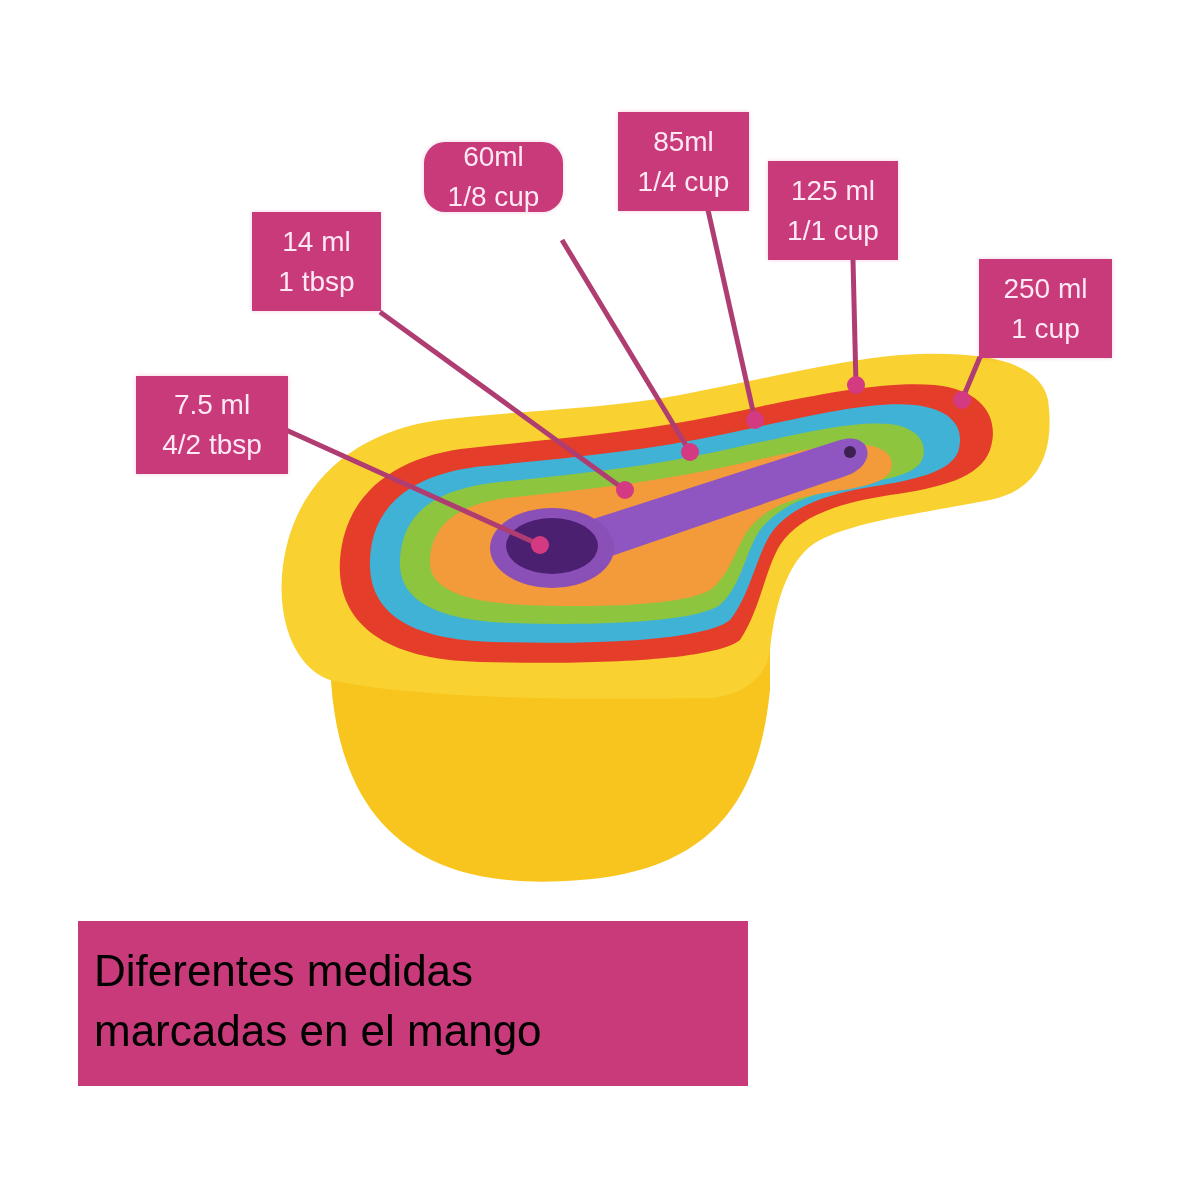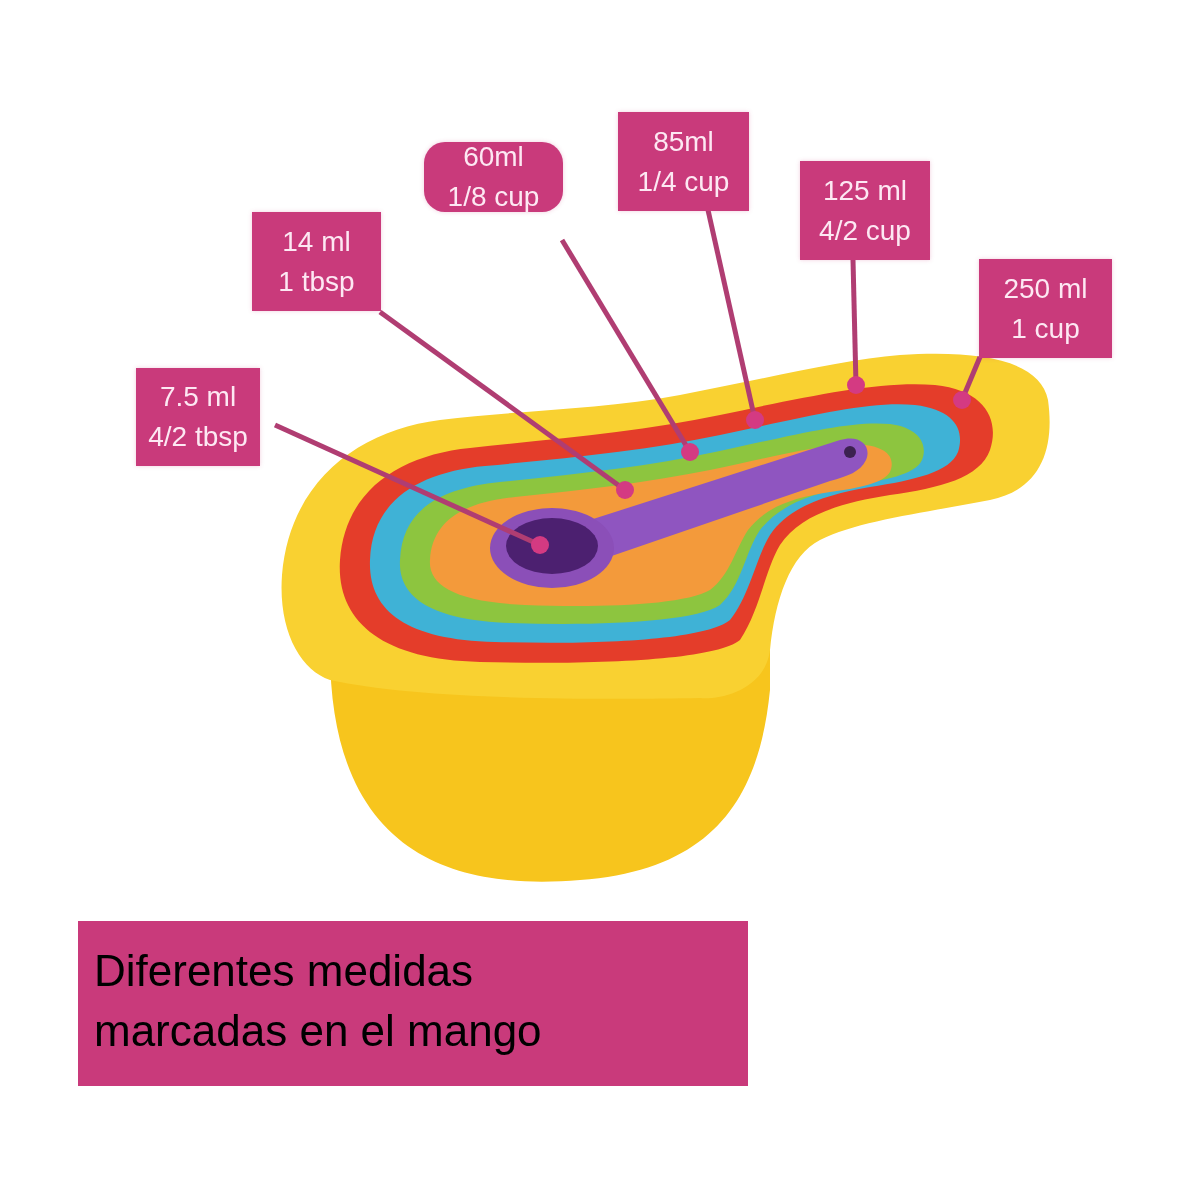--- a/index.html
+++ b/index.html
@@ -47,39 +47,39 @@
     <g fill="#d43a82">
       <circle cx="540" cy="545" r="9"></circle>
       <circle cx="625" cy="490" r="9"></circle>
       <circle cx="690" cy="452" r="9"></circle>
       <circle cx="755" cy="420" r="9"></circle>
       <circle cx="856" cy="385" r="9"></circle>
       <circle cx="962" cy="400" r="9"></circle>
     </g>
   </svg>
 
-  <div class="label" style="left:136px;top:368px;width:124px;height:98px;">
+  <div class="label" style="left:136px;top:376px;width:152px;height:98px;">
     <span>7.5 ml</span>
     <span>4/2 tbsp</span>
   </div>
   <div class="label" style="left:252px;top:212px;width:129px;height:99px;">
     <span>14 ml</span>
     <span>1 tbsp</span>
   </div>
   <div class="label" style="left:424px;top:142px;width:139px;height:70px;border-radius:21px;">
     <span>60ml</span>
     <span>1/8 cup</span>
   </div>
   <div class="label" style="left:618px;top:112px;width:131px;height:99px;">
     <span>85ml</span>
     <span>1/4 cup</span>
   </div>
-  <div class="label" style="left:800px;top:161px;width:130px;height:99px;">
+  <div class="label" style="left:768px;top:161px;width:130px;height:99px;">
     <span>125 ml</span>
-    <span>4/2 cup</span>
+    <span>1/1 cup</span>
   </div>
   <div class="label" style="left:979px;top:259px;width:133px;height:99px;">
     <span>250 ml</span>
     <span>1 cup</span>
   </div>
 
   <div class="caption">
     <span>Diferentes medidas</span>
     <span>marcadas en el mango</span>
   </div>

